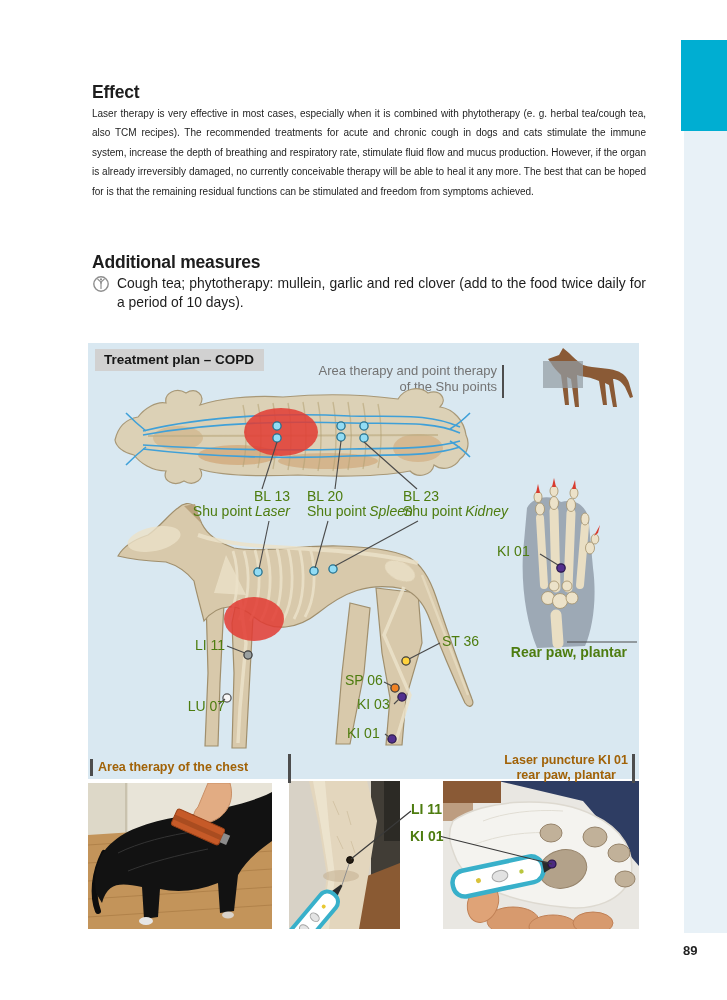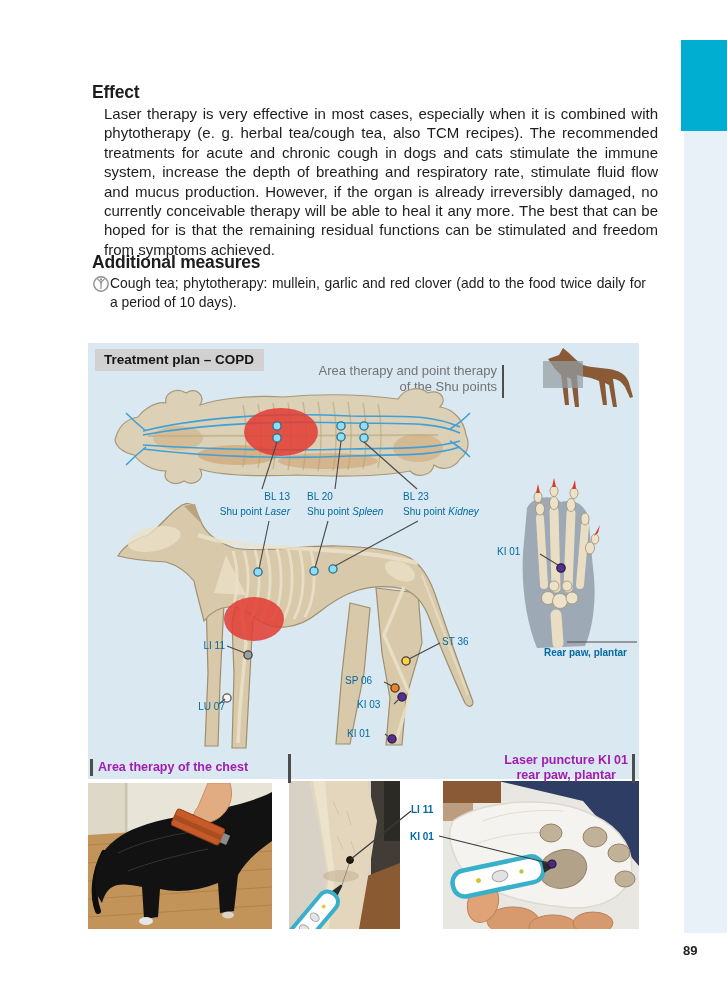--- a/index.html
+++ b/index.html
@@ -7,45 +7,45 @@
     width:727px;height:1000px;position:relative;overflow:hidden;
     background:#ffffff;color:#1d1d1d;
     font-family:"Liberation Sans",sans-serif;
   }
   .abs{position:absolute;}
   
   .accent-tab{left:681px;top:40px;width:46px;height:91px;background:var(--accent,#00aed2);}
   .accent-band{left:684px;top:131px;width:43px;height:802px;background:var(--band,#e8f1f7);}
   
   .h1{left:92px;width:554px;font-size:17.5px;font-weight:700;letter-spacing:-.2px;}
-  .body-par{left:92px;top:104px;width:554px;font-size:15px;line-height:19.4px;text-align:justify;margin-left:12px;}
-  .bullet-row{left:92px;top:274px;width:554px;display:flex;}
+  .body-par{left:92px;top:104px;width:554px;font-size:10px;line-height:19.4px;text-align:justify;}
+  .bullet-row{left:92px;top:274px;width:554px;display:flex;gap:7px;}
   .bullet-icon{flex:0 0 18px;margin-top:1px;}
   .bullet-text{font-size:13.9px;line-height:19.4px;text-align:justify;}
   
   .figure-box{left:88px;top:343px;width:551px;height:436px;background:var(--box-bg,#d9e8f1);}
   .fig-title{left:7px;top:6px;background:var(--label-bg,#d1d1d1);padding:3px 10px 4px 9px;
     font-size:13.5px;font-weight:700;color:#161616;white-space:nowrap;}
   .note{right:142px;top:20px;text-align:right;font-size:13px;line-height:16px;color:#737373;}
   .note-rule{left:414px;top:22px;width:2px;height:33px;background:#4d4d4d;}
-  .lbl{position:absolute;font-size:10px;line-height:15px;color:#0369a1;white-space:nowrap;z-index:4;}
+  .lbl{position:absolute;font-size:14px;line-height:15px;color:#4d7c0f;white-space:nowrap;z-index:4;}
   .lbl i{font-style:italic;margin-left:3px;}
   .shu1{right:349px;top:146px;text-align:right;}
   .shu2{left:219px;top:146px;}
   .shu3{left:315px;top:146px;}
   .p-li11{right:414px;top:295px;text-align:right;}
   .p-lu07{right:414px;top:356px;text-align:center;}
   .p-st36{left:354px;top:291px;}
   .p-sp06{left:257px;top:330px;}
   .p-ki03{left:269px;top:354px;}
   .p-ki01{left:259px;top:383px;}
   .paw-ki01{left:409px;top:201px;}
   .paw-cap{right:12px;top:302px;font-weight:700;}
   .cap-bar{position:absolute;width:2.5px;background:#4d4d4d;z-index:4;}
-  .cap{position:absolute;font-size:12.5px;line-height:14.5px;font-weight:700;color:#a21caf;white-space:nowrap;z-index:4;}
+  .cap{position:absolute;font-size:12.5px;line-height:14.5px;font-weight:700;color:#a16207;white-space:nowrap;z-index:4;}
   .cap-left{left:10px;top:417px;}
   .bar-left{left:2px;top:416px;height:17px;}
   .cap-mid{left:207px;top:410px;}
   .bar-mid{left:200px;top:411px;height:29px;}
   .cap-right{right:11px;top:410px;text-align:center;}
   .bar-right{left:544px;top:411px;height:29px;}
   .g-li11{left:323px;top:459px;font-weight:700;z-index:6;}
   .g-ki01{left:322px;top:486px;font-weight:700;z-index:6;}
   .photo{position:absolute;z-index:2;overflow:hidden;}
   .photo svg{display:block;}

